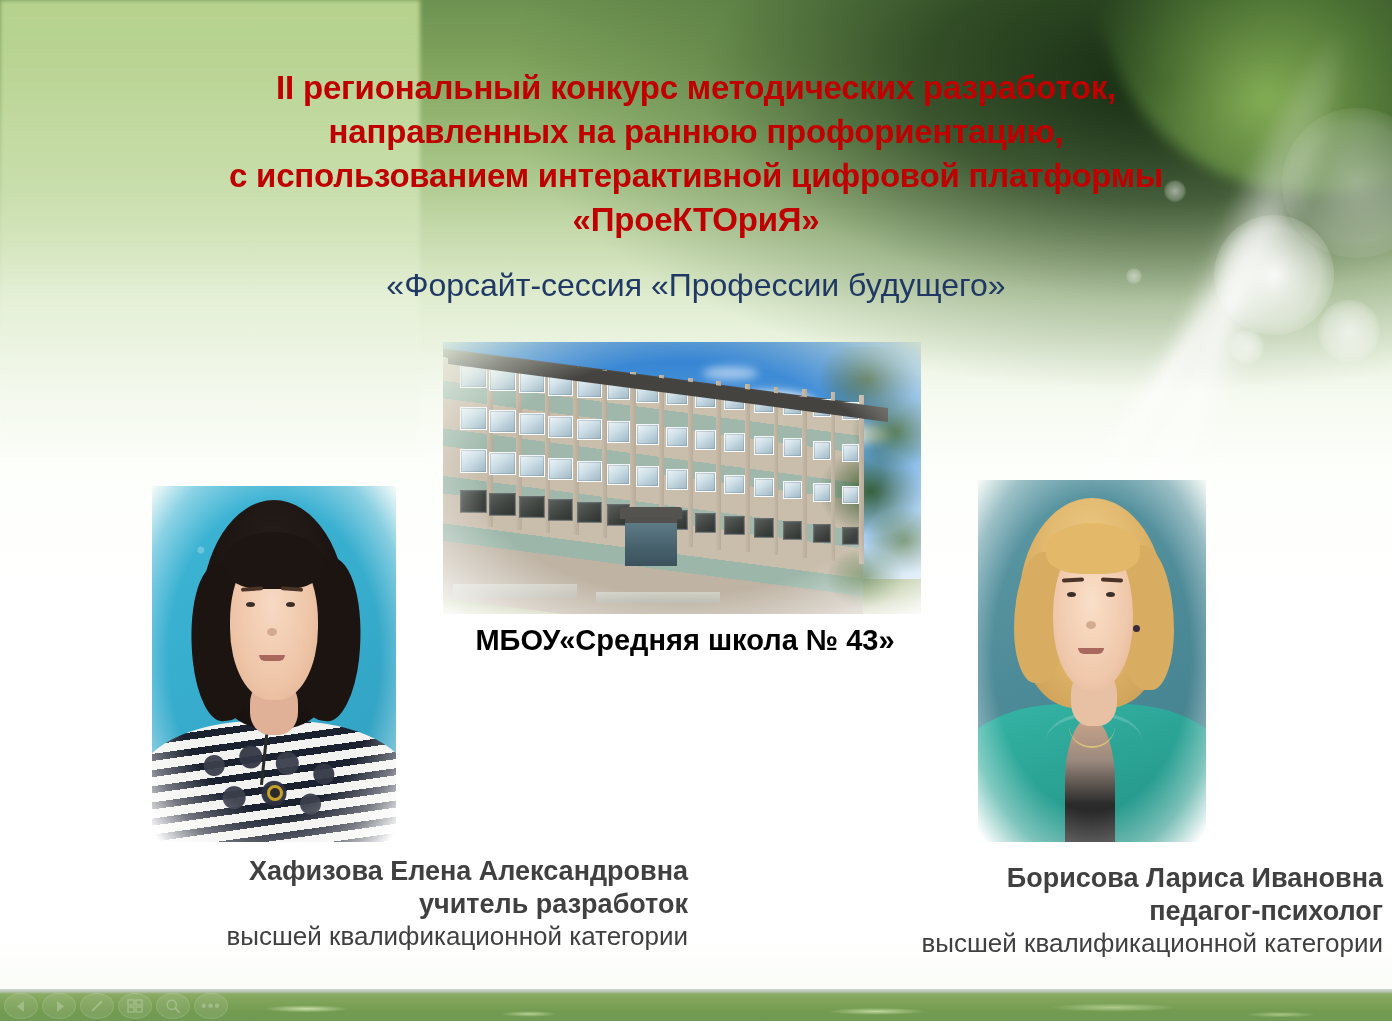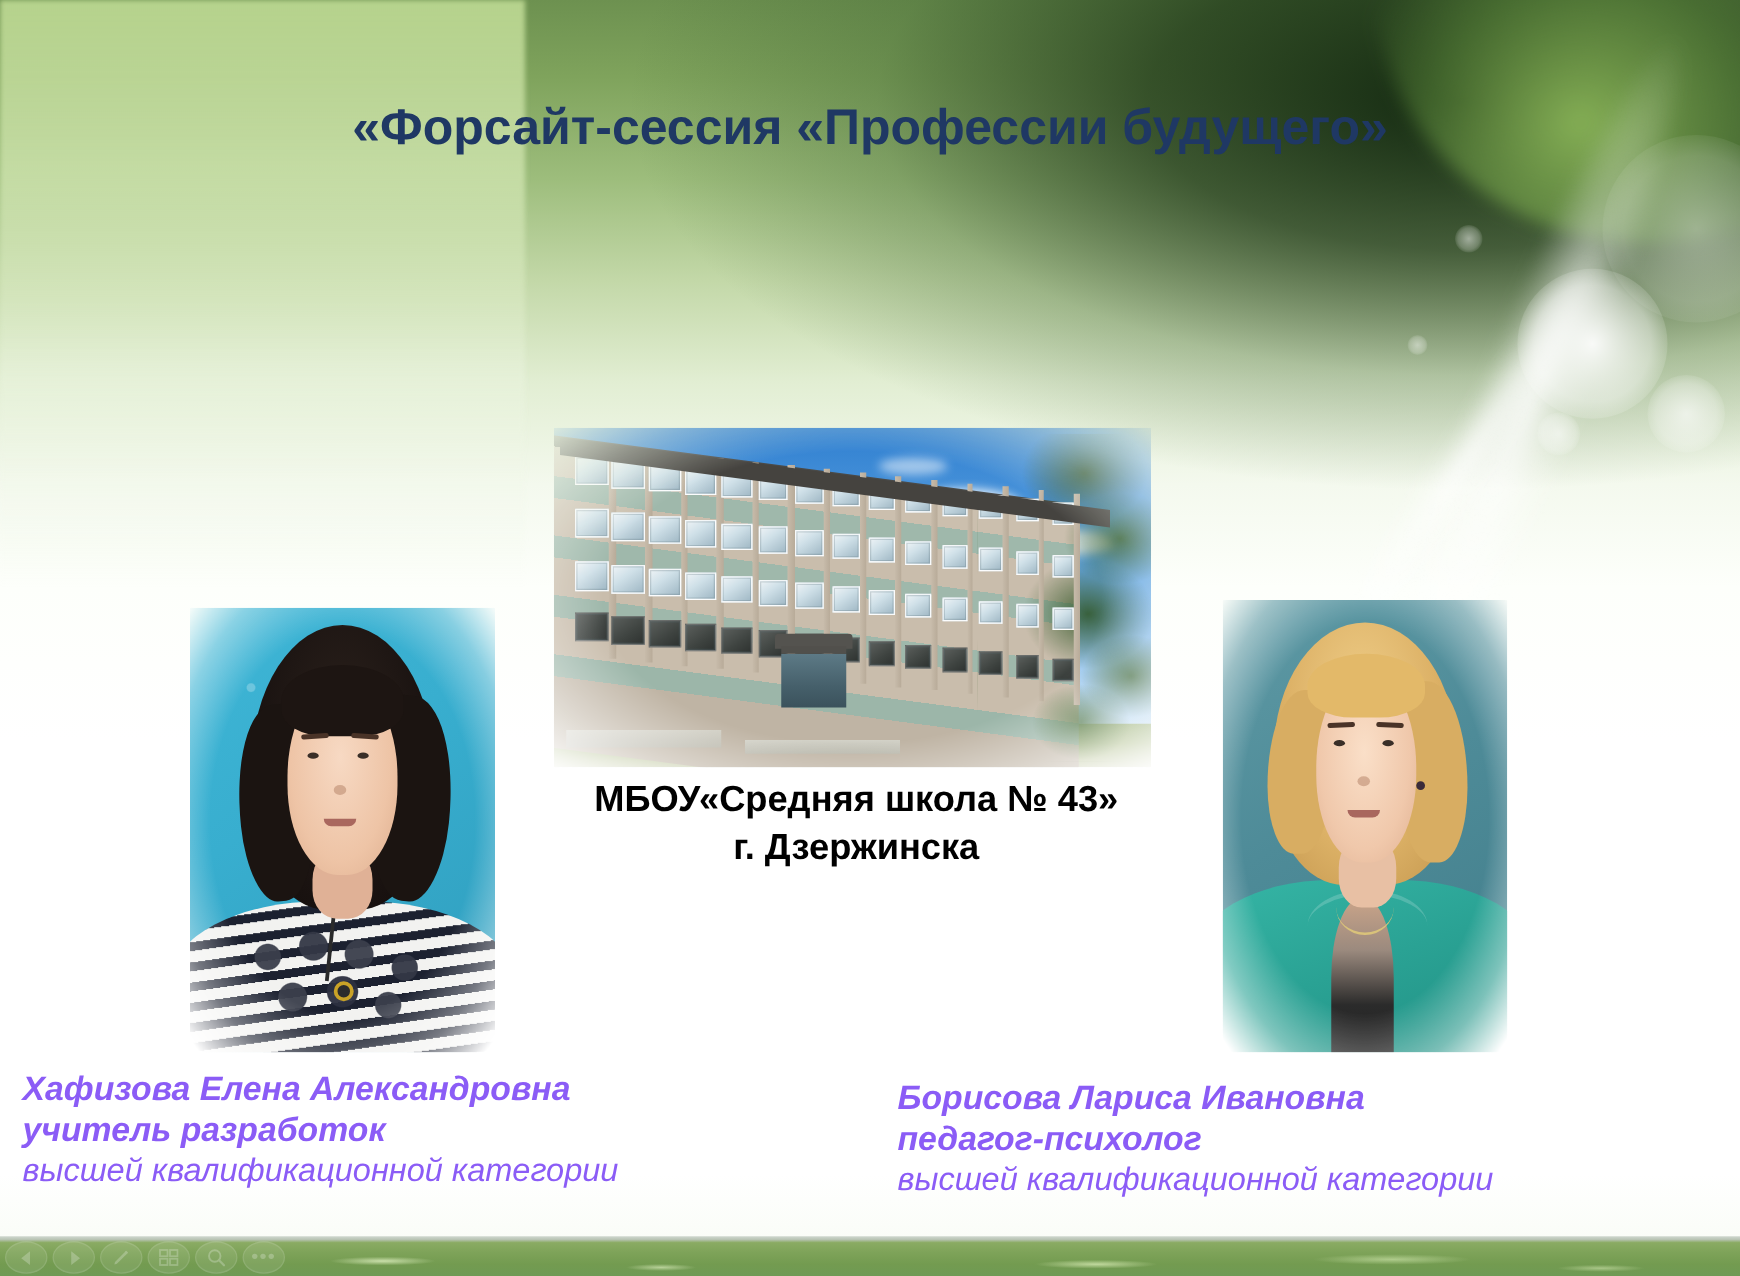--- a/index.html
+++ b/index.html
@@ -103,24 +103,24 @@
     text-align: center;
     padding: 0 40px;
   }
   .title-main {
     font-size: 33px;
     font-weight: bold;
     line-height: 1.33;
     letter-spacing: -0.2px;
   }
   .title-sub {
-    font-size: 40px;
-    font-weight: bold;
+    font-size: 32px;
+    font-weight: normal;
     line-height: 1.3;
-    margin-top: 10px;
+    margin-top: 23px;
   }
 
   
   .building-wrap {
     position: absolute;
     left: 443px; top: 342px;
     width: 478px; height: 272px;
   }
   .building {
     position: absolute; inset: 0;
@@ -255,21 +255,21 @@
   .neck { position:absolute; border-radius:45% 45% 40% 40%; }
   .head { position:absolute; border-radius: 50% 50% 46% 46%; }
   .hair { position:absolute; }
   .torso { position:absolute; }
   .eye { position:absolute; width:9px; height:5px; border-radius:50%; background:#3a2f28; }
   .brow { position:absolute; width:22px; height:4px; border-radius:3px; background:#4a3327; }
   .mouth { position:absolute; width:26px; height:6px; border-radius:0 0 14px 14px; background:#a9675e; }
   .nose { position:absolute; width:10px; height:8px; border-radius:50%; background:rgba(184,134,108,0.55); }
 
   
-  .person-caption { position: absolute; text-align: left; color:#8b5cf6;font-style:italic; }
+  .person-caption { position: absolute; text-align: right; color:#404040; }
   .pc-name { font-size: 27px; font-weight: bold; line-height: 1.22; }
   .pc-role { font-size: 27px; font-weight: bold; line-height: 1.22; }
   .pc-qual { font-size: 26px; font-weight: normal; line-height: 1.22; }
 
   .caption-left  { left: 18px;  top: 855px; width: 670px; }
   .caption-right { left: 718px; top: 862px; width: 665px; }
 
   
   .controls {
     position: absolute; left: 4px; bottom: 2px;
@@ -297,20 +297,26 @@
   <div class="bg-swoosh"></div>
   <div class="bg-swoosh2"></div>
   <div class="bokeh bk5"></div>
   <div class="bokeh bk1"></div>
   <div class="bokeh bk2"></div>
   <div class="bokeh bk3"></div>
   <div class="bokeh bk4"></div>
   <div class="bokeh bk6"></div>
 
   <div class="title-block">
+    <div class="title-main" id="title-main" style="color: rgb(192, 0, 0);">
+      <div>II региональный конкурс методических разработок,</div>
+      <div>направленных на раннюю профориентацию,</div>
+      <div>с использованием интерактивной цифровой платформы</div>
+      <div>«ПроеКТОриЯ»</div>
+    </div>
     <div class="title-sub" id="title-sub" style="color: rgb(31, 56, 100);">«Форсайт-сессия «Профессии будущего»</div>
   </div>
 
   <div class="building-wrap">
     <div class="building">
       <div class="sky"></div>
       <div class="cloud" style="right:22%; top:18%; width:90px; height:26px;"></div>
       <div class="cloud" style="right:6%;  top:30%; width:70px; height:20px;"></div>
       <div class="cloud" style="right:34%; top:9%;  width:55px; height:14px; opacity:.6;"></div>
 
@@ -397,21 +403,20 @@
 
       <div class="entrance-canopy" style="left:37%; top:60.5%; width:13%; height:4.5%; border-radius:3px 3px 0 0;"></div>
       <div class="entrance" style="left:38%; top:64.5%; width:11%; height:18%;"></div>
       <div class="pavement" style="left:32%; bottom:4%; width:26%; height:4%;"></div>
       <div class="pavement" style="left:2%;  bottom:6%; width:26%; height:5%; opacity:.9;"></div>
     </div>
   </div>
 
   <div class="school-caption">
     <div>МБОУ«Средняя школа № 43»</div>
-    <div>г. Дзержинска</div>
   </div>
 
   <div class="portrait" style="left:152px; top:486px; width:244px; height:356px;">
     <div class="frame">
       <div class="pbg-left"></div>
 
       <div class="torso" style="left:-6%; top:66%; width:112%; height:40%;
                   background:
                     repeating-linear-gradient(-8deg, #f2f2f0 0 9px, #1c2130 9px 16px),
                     #20263a;

